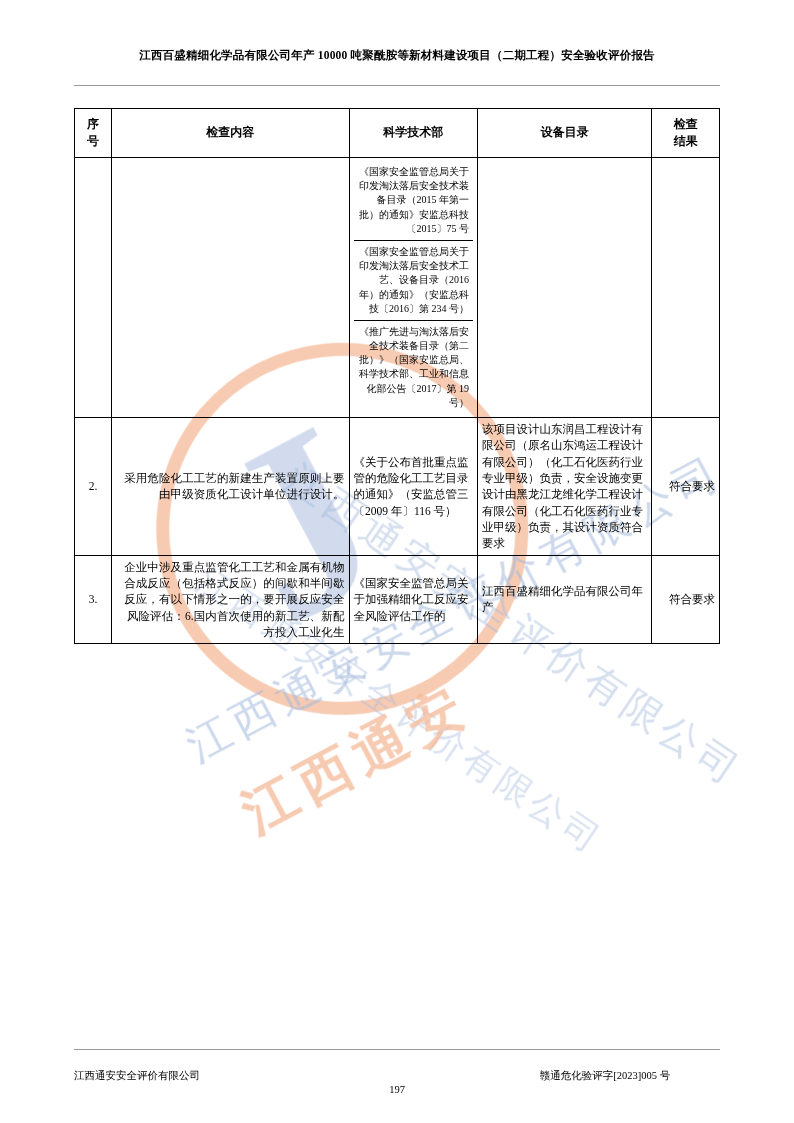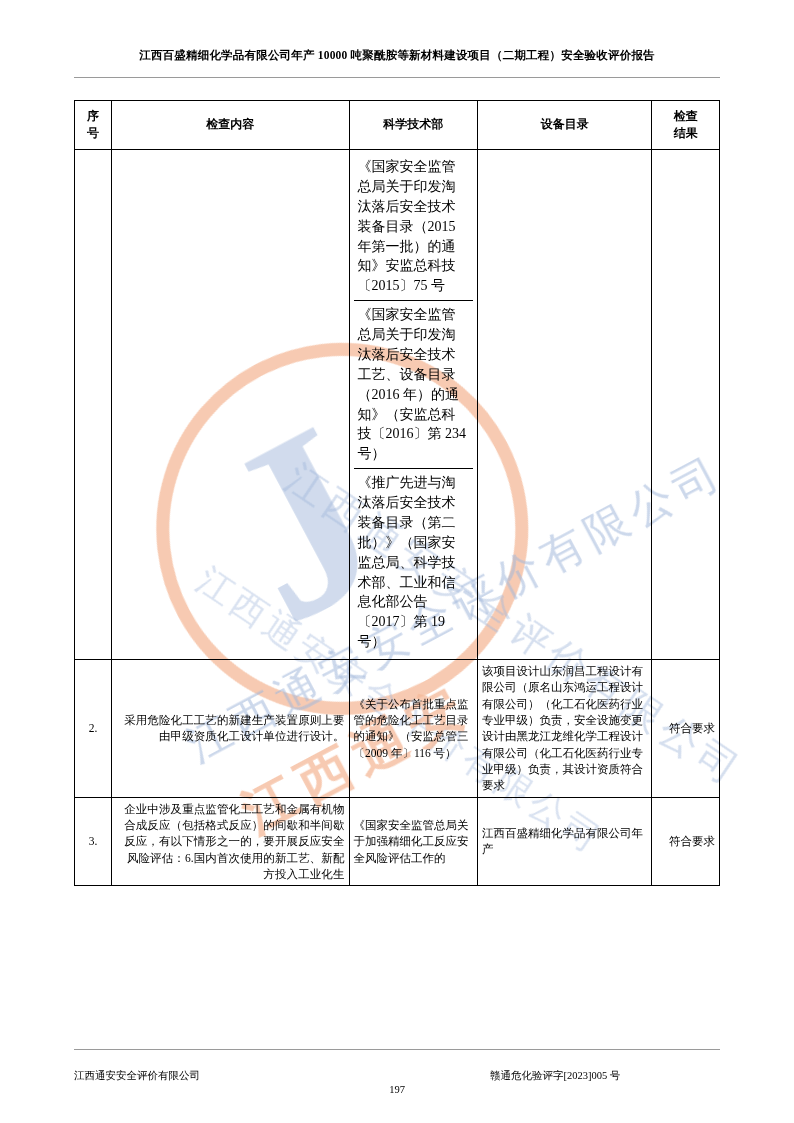--- a/index.html
+++ b/index.html
@@ -21,21 +21,21 @@
     height: 1123px;
     box-sizing: border-box;
     padding: 44px 74px 0 74px;
   }
   .doc-header {
     text-align: center;
     font-size: 11.5px;
     font-weight: bold;
     letter-spacing: 0.2px;
     margin-top: 4px;
-    margin-bottom: 14px;
+    margin-bottom: 22px;
     color: #000;
   }
   .header-rule {
     border-bottom: 1px solid #9a9a9a;
     margin: 8px 0 22px 0;
   }
   table.main {
     width: 646px;
     border-collapse: collapse;
     table-layout: fixed;
@@ -91,22 +91,22 @@
   
   table.inner {
     width: 100%;
     border-collapse: collapse;
     table-layout: fixed;
   }
   table.inner td {
     border: 0;
     border-bottom: 1px solid #000;
     padding: 4px 4px;
-    text-align: left;
-    font-size: 14px;
+    text-align: right;
+    font-size: 10px;
     line-height: 1.42;
   }
   table.inner tr:last-child td {
     border-bottom: 0;
   }
   td.pad0 { padding: 0; }
 
   .footer {
     position: absolute;
     left: 74px;
@@ -118,21 +118,21 @@
     border-top: 1px solid #9a9a9a;
     margin-bottom: 6px;
   }
   .footer-row {
     display: flex;
     justify-content: space-between;
     align-items: center;
   }
   .footer-center { flex: 1; text-align: center; margin-top: 28px; }
   .footer-left { width: 230px; text-align: left; }
-  .footer-right { width: 230px; text-align: left; }
+  .footer-right { width: 230px; text-align: center; }
 
   
   .watermark {
     position: absolute;
     left: 0; top: 0;
     width: 794px; height: 1123px;
     pointer-events: none;
     z-index: 1;
   }
   .wm-inner {

